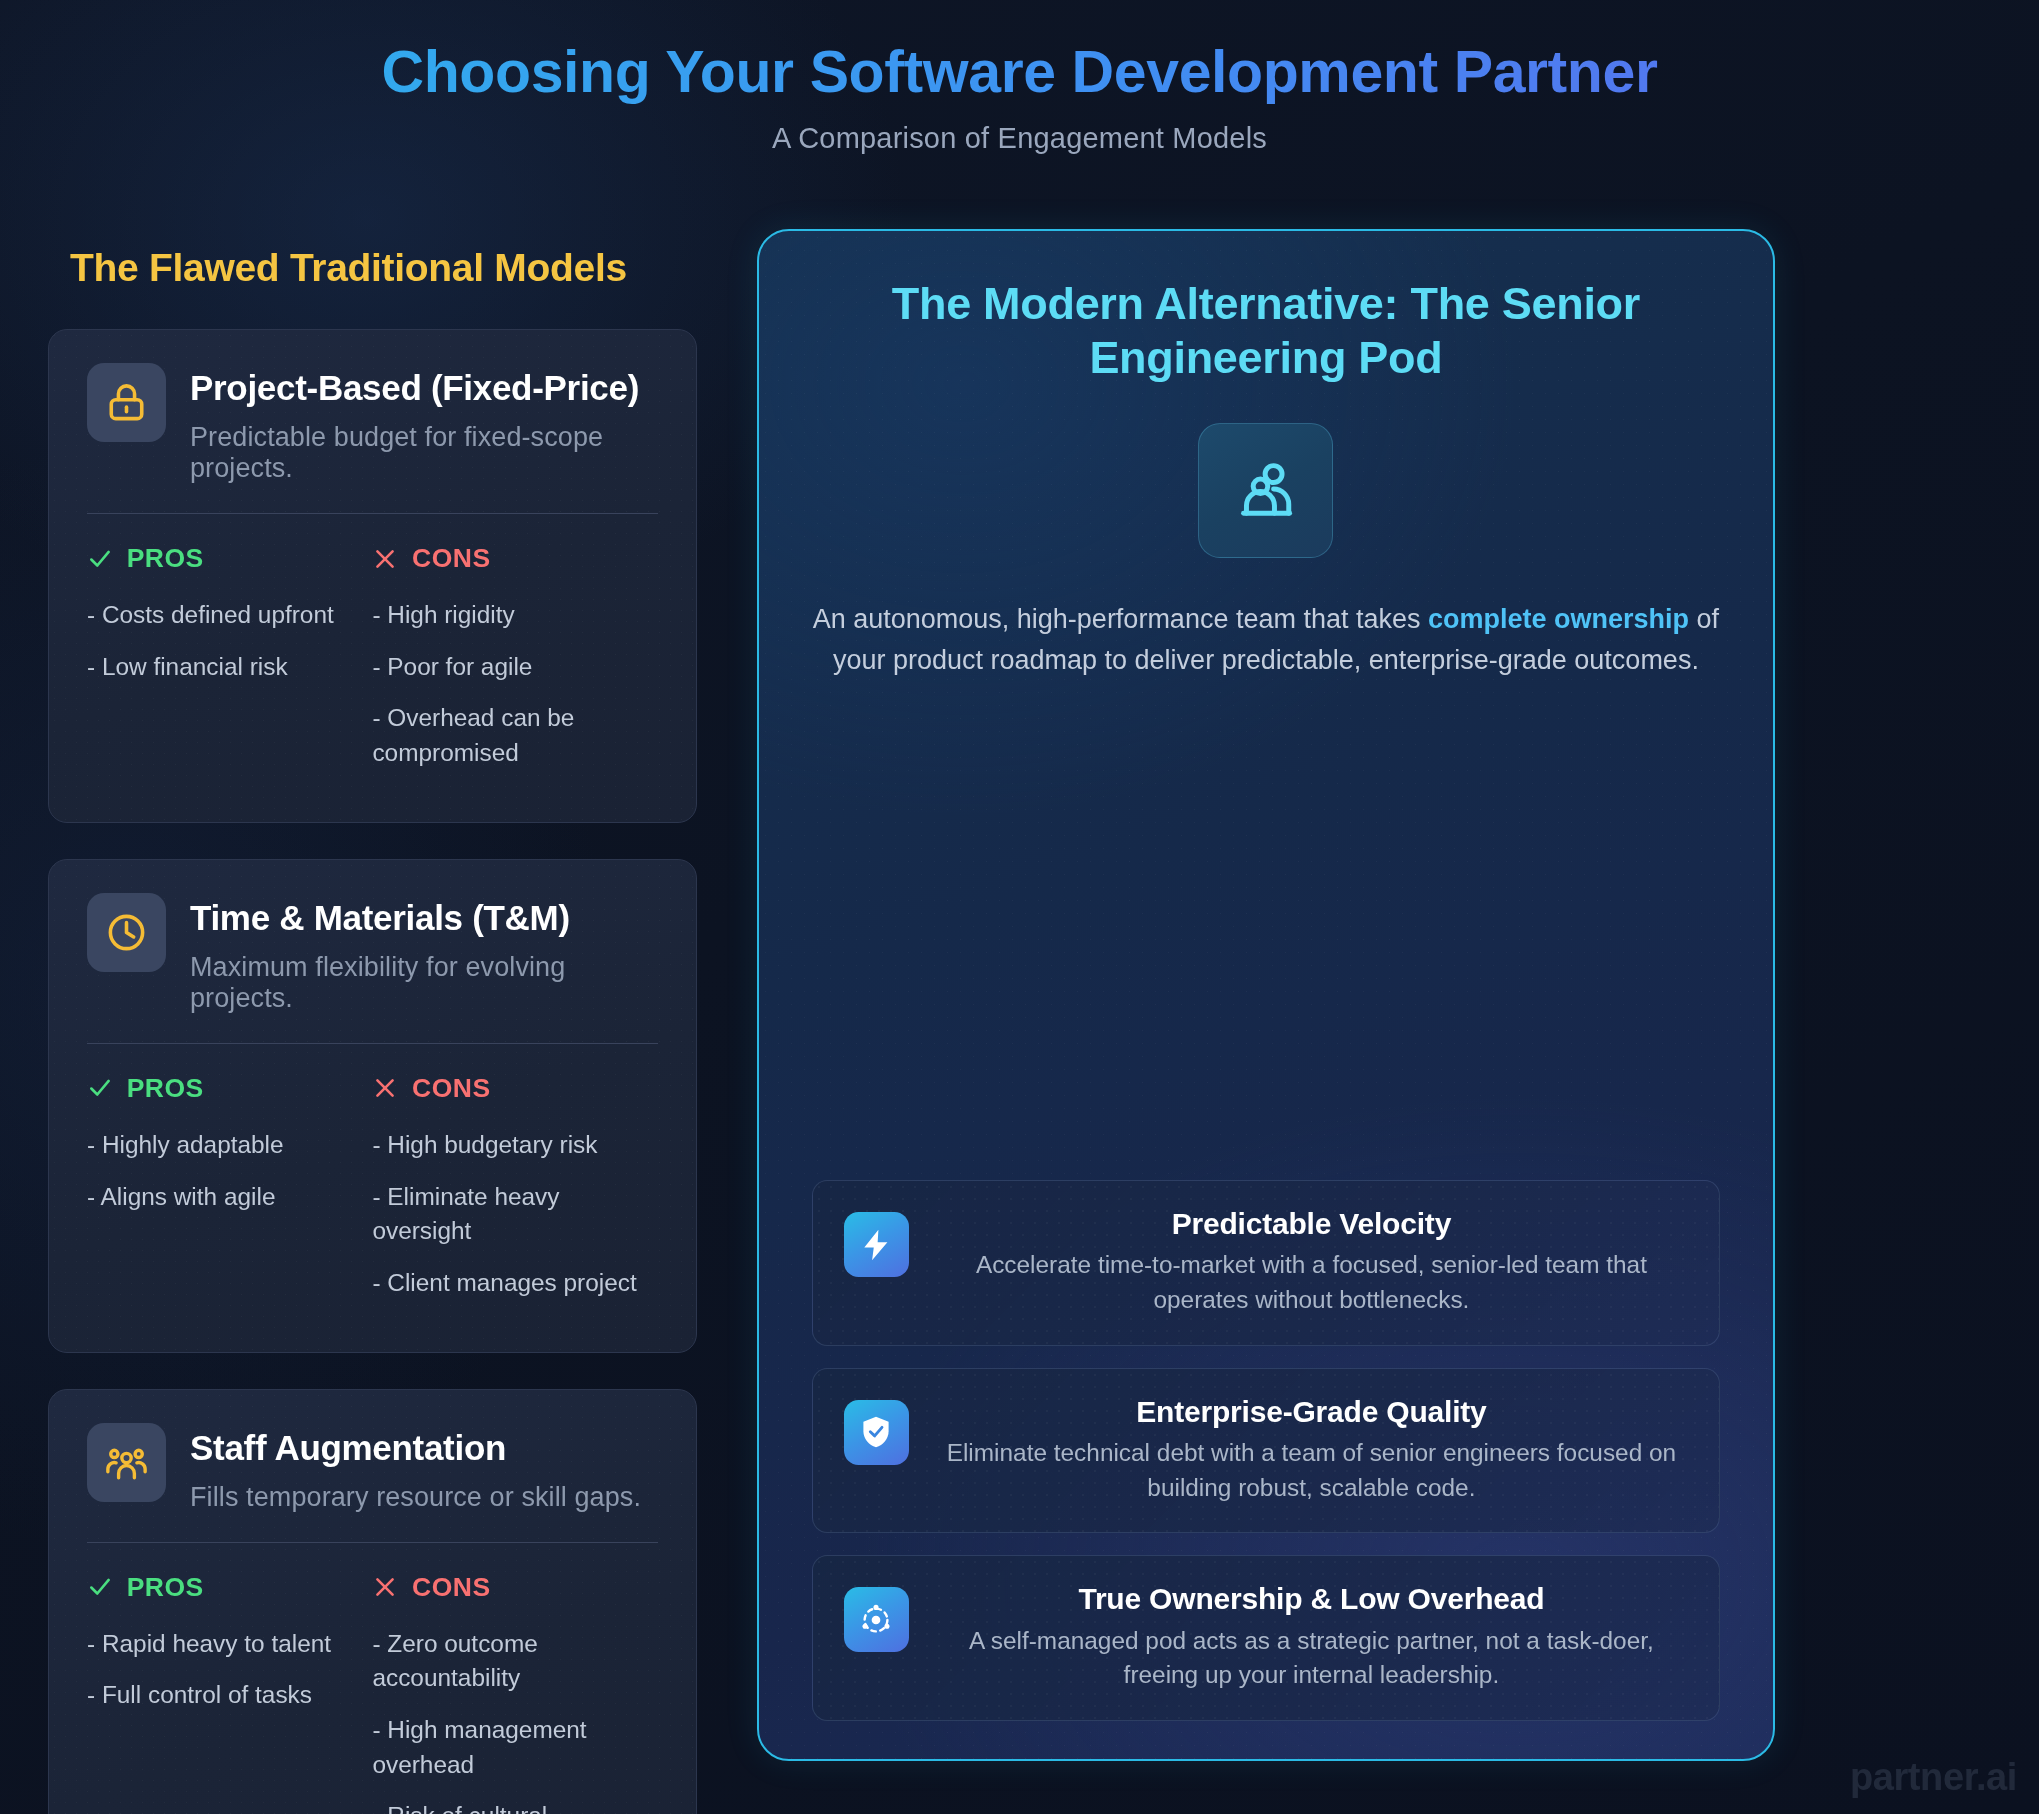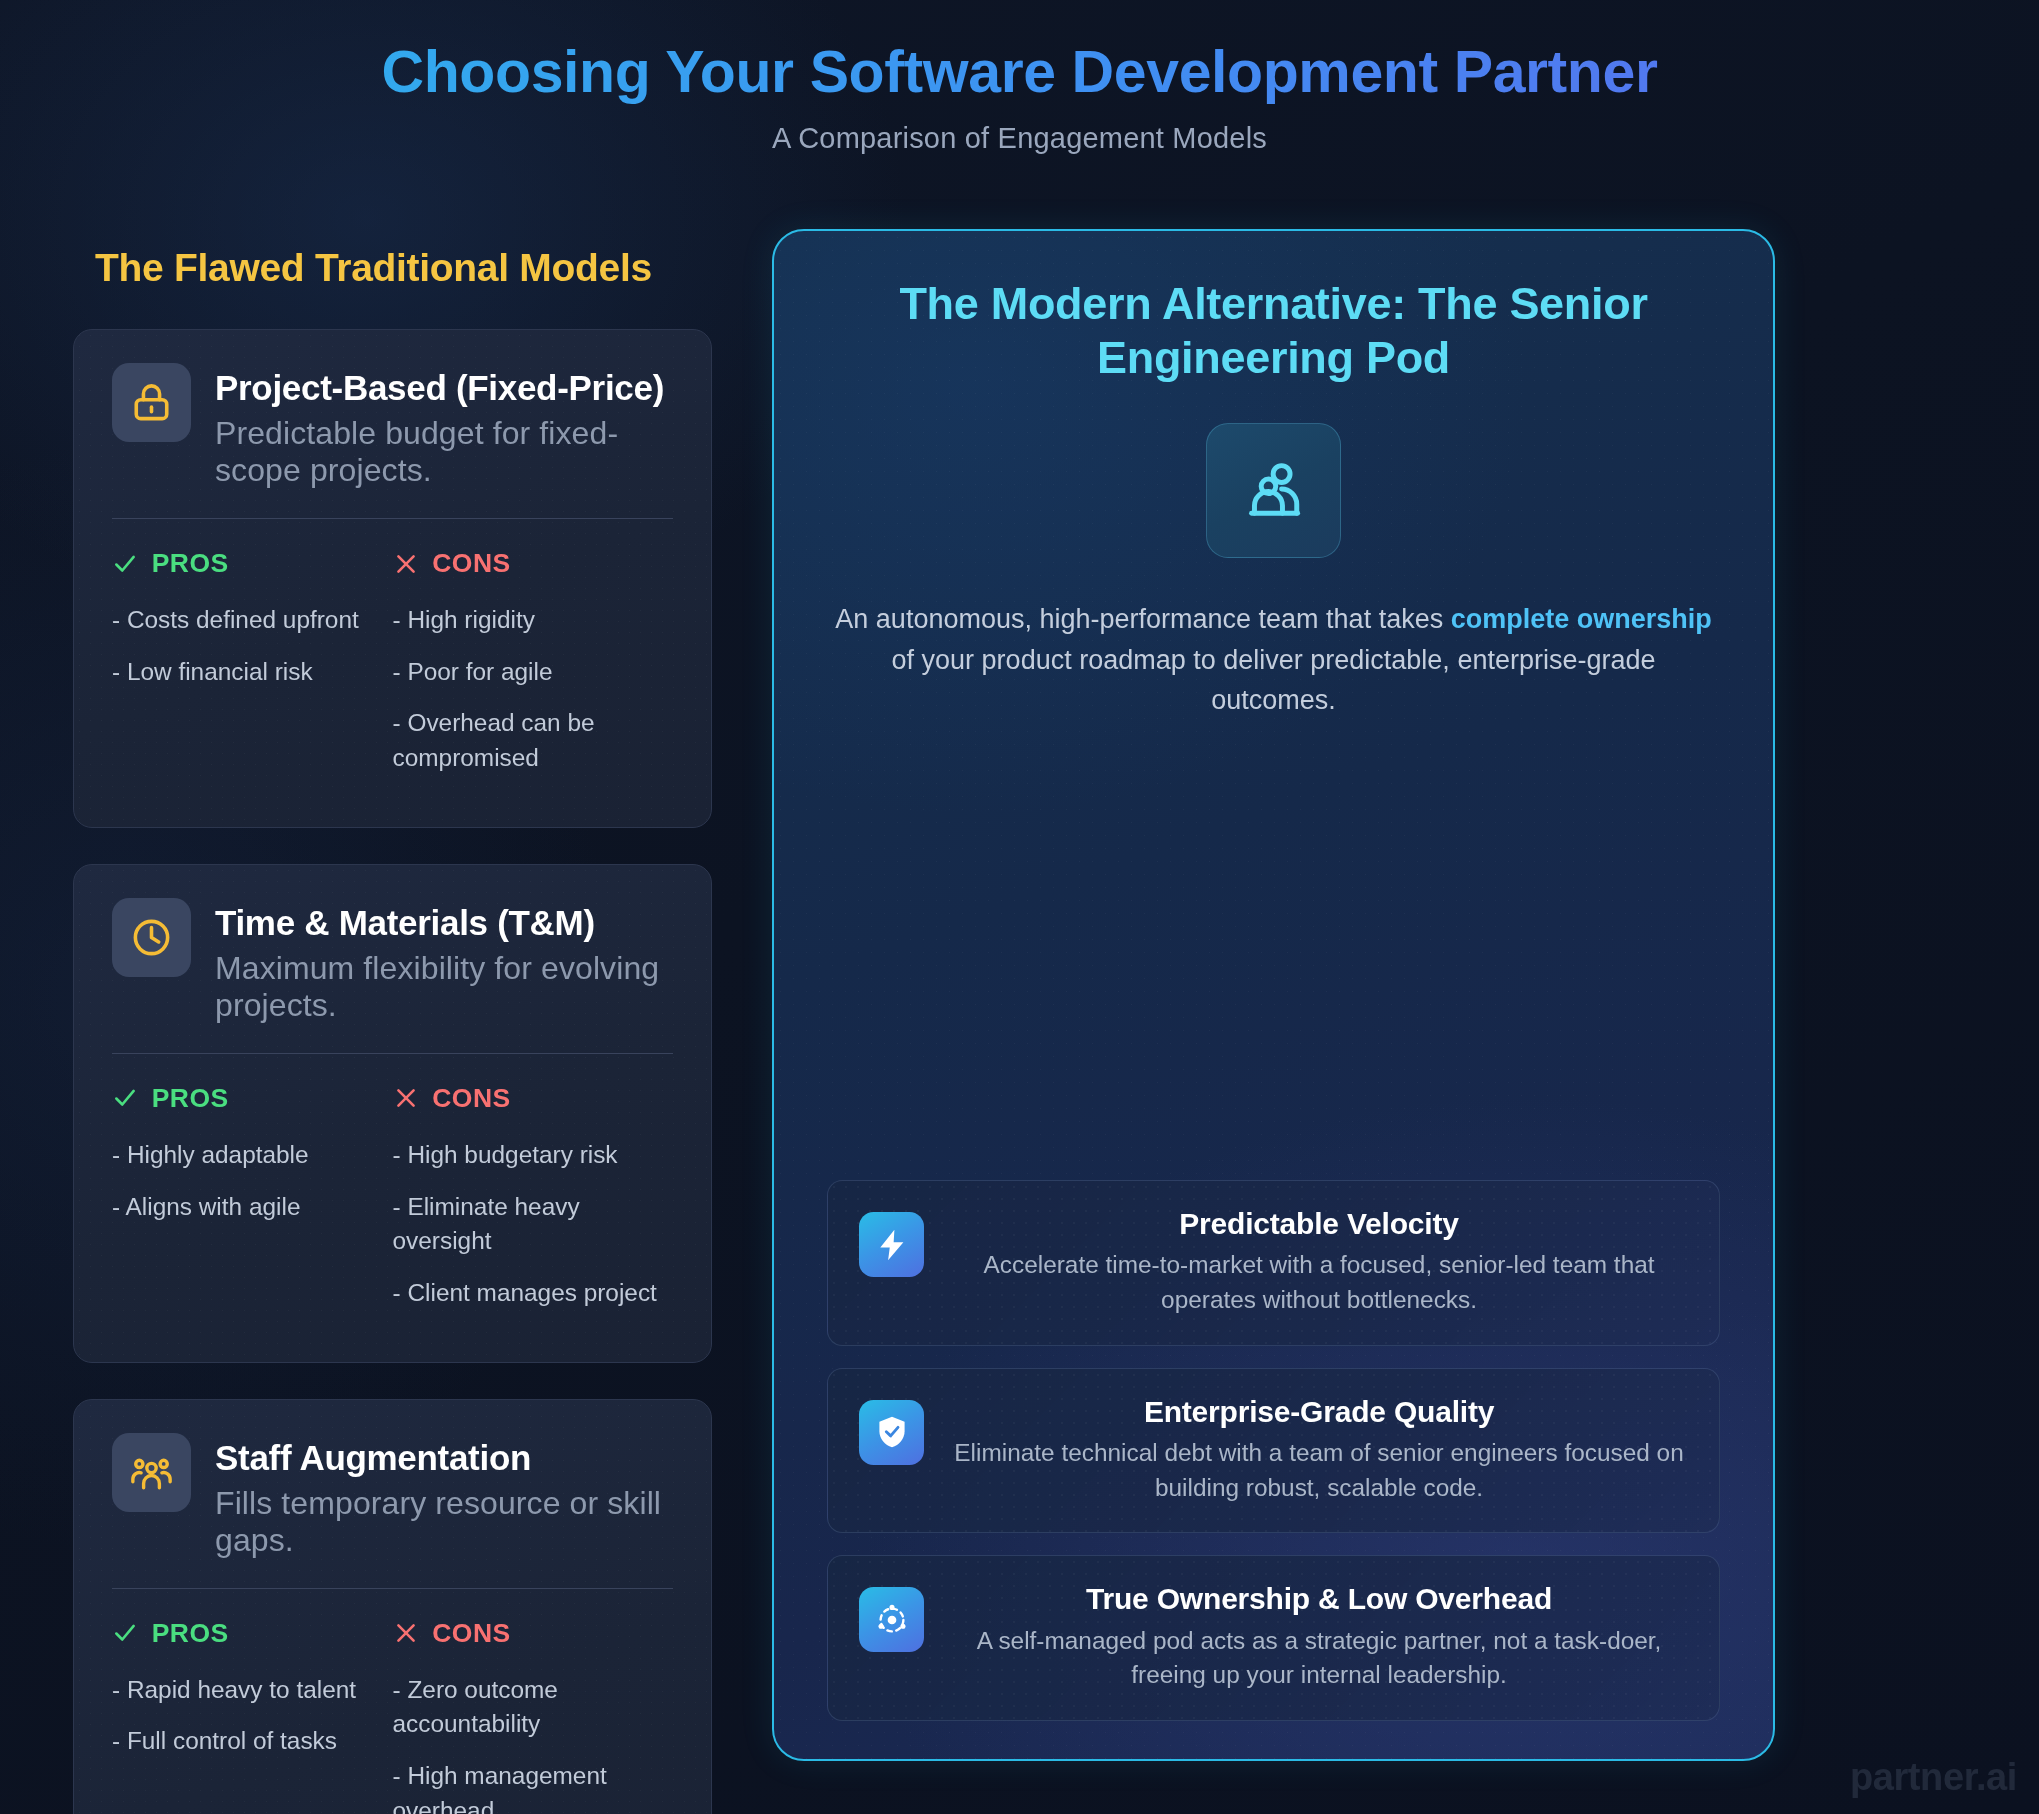--- a/index.html
+++ b/index.html
@@ -47,21 +47,20 @@
 
   
   .body-grid {
     position: absolute;
     top: 229px;
     left: 0;
     width: 1809px;
     height: 1585px;
     display: flex;
     gap: 12px;
-    padding-left: 25px;
   }
 
   .col-left  { width: 839px; padding: 0 48px 0 48px; }
   .col-right { width: 1200px; padding: 0 34px 0 0; }
 
   
   .left-heading {
     font-size: 39px;
     font-weight: bold;
     color: #f5c542;
@@ -101,22 +100,22 @@
   .card-head-text { padding-top: 5.1px; }
 
   .card-title {
     font-size: 35px;
     font-weight: bold;
     color: #ffffff;
     letter-spacing: -0.3px;
     line-height: 1.12;
   }
   .card-sub {
-    margin-top: 8px;
-    font-size: 32px;
+    margin-top: 15px;
+    font-size: 27px;
     color: #8d99ad;
     letter-spacing: 0.1px;
   }
 
   .divider {
     height: 0.9px;
     background: #39435c;
     margin: 29px 0 29px 0;
   }
 

